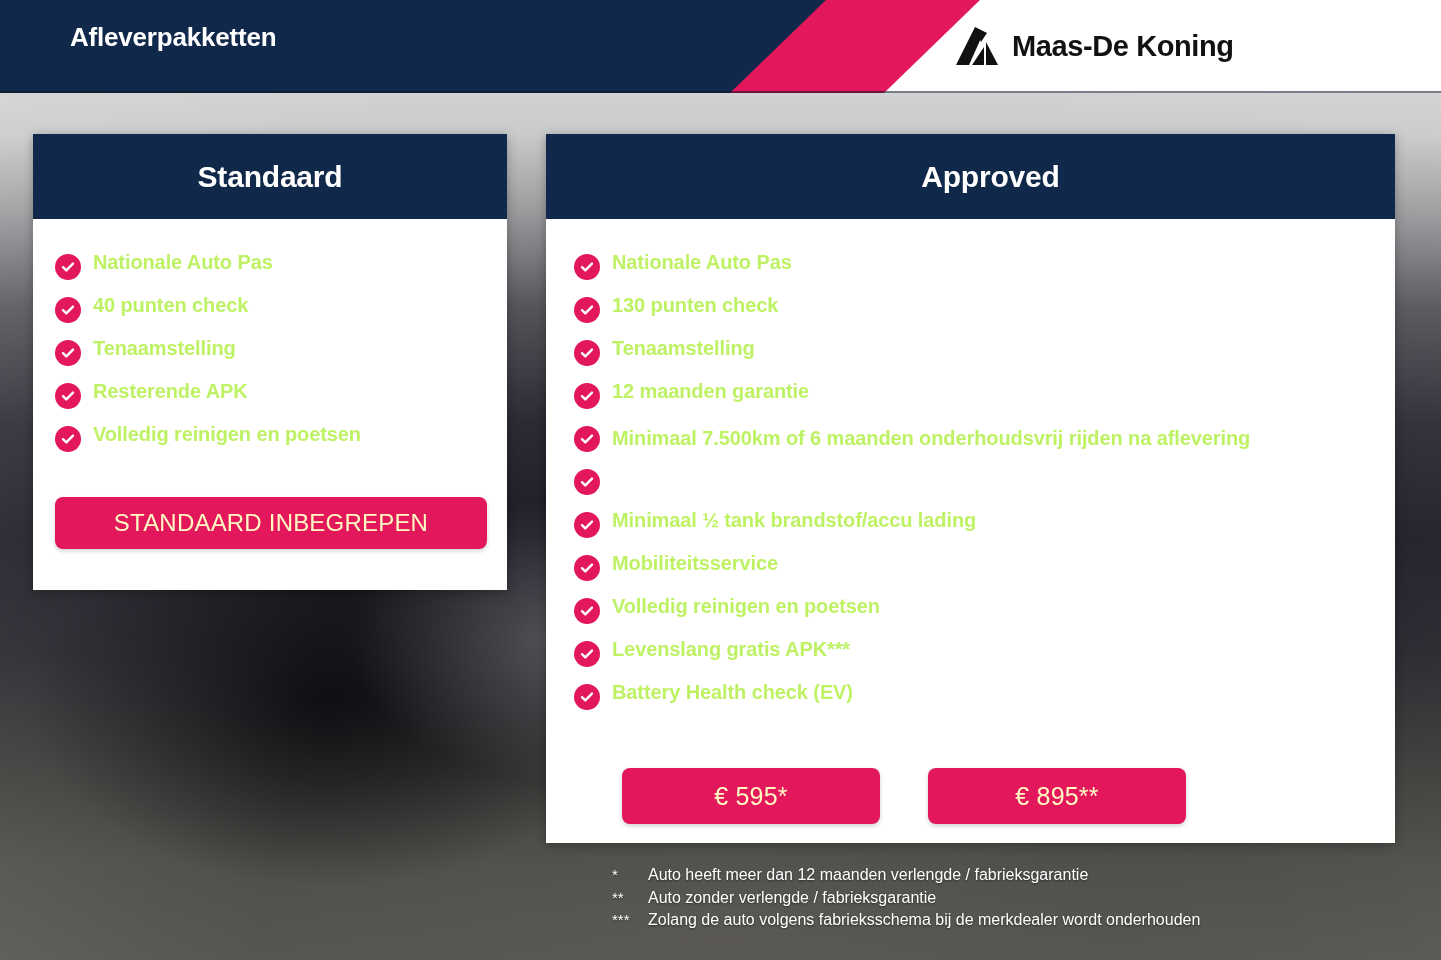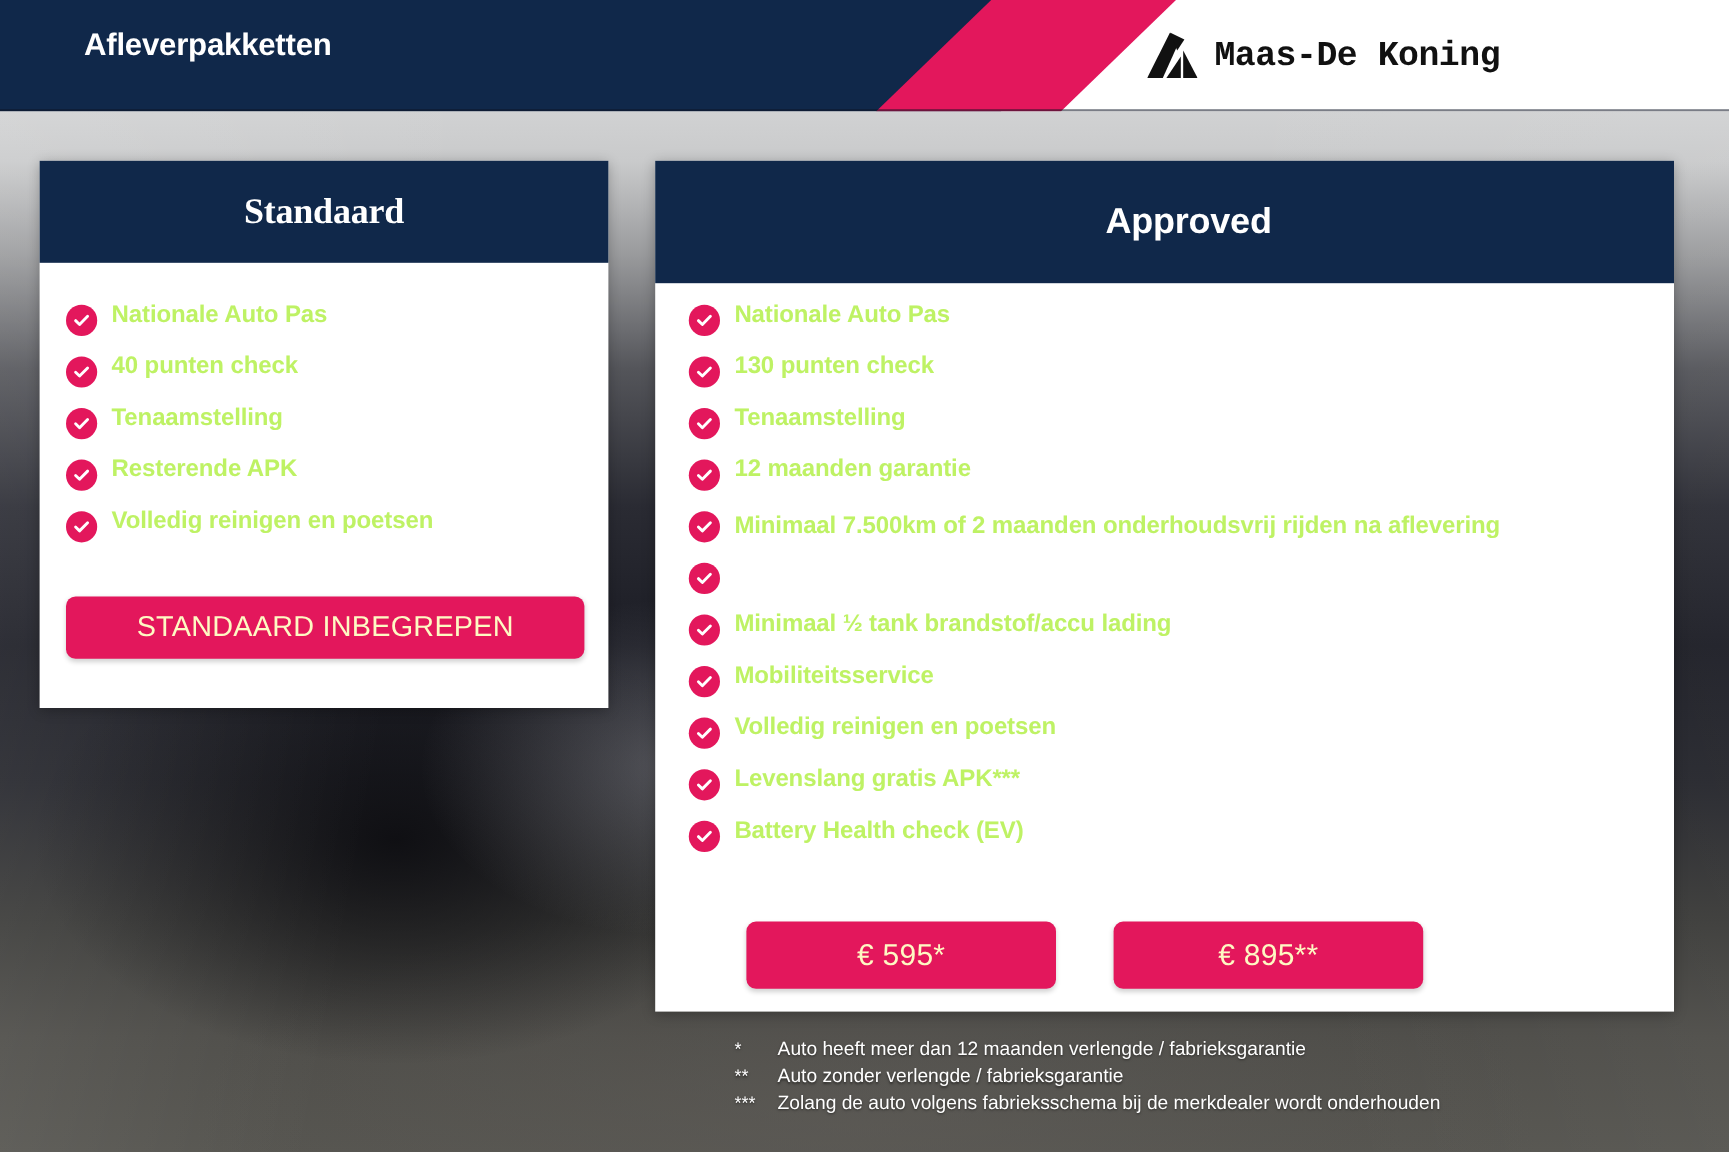--- a/index.html
+++ b/index.html
@@ -84,21 +84,20 @@
     color: #ffffff;
     letter-spacing: -0.2px;
     white-space: nowrap;
   }
   .brand {
     position: absolute;
     left: 956px; top: 27px;
     display: flex;
     align-items: center;
     gap: 14px;
-    font-family: Liberation Mono, monospace;
   }
   .brand-mark {
     width: 42px; height: 38px;
     display: block;
   }
   .brand-name {
     font-size: 29px;
     font-weight: bold;
     color: #111111;
     letter-spacing: -0.4px;
@@ -125,28 +124,28 @@
   }
   .card-head-title {
     font-size: 30px;
     font-weight: bold;
     color: #ffffff;
     letter-spacing: -0.2px;
   }
 
   #card-standaard {
     left: 33px; top: 134px;
-    width: 474px; height: 456px; font-family: Liberation Serif, serif;
+    width: 474px; height: 456px;
   }
   #card-standaard .card-head { height: 85px; }
   #card-approved {
     left: 546px; top: 134px;
     width: 849px; height: 709px;
   }
-  #card-approved .card-head { height: 102px; padding-left: 40px; }
+  #card-approved .card-head { height: 85px; padding-left: 40px; }
 
   .features {
     list-style: none;
     margin: 0;
     padding: 0;
   }
   .feature {
     display: flex;
     align-items: flex-start;
     gap: 12px;
@@ -359,21 +358,21 @@
           </svg>
       </span>
       <span class="feature-text">12 maanden garantie</span>
     </li>
     <li class="feature">
       <span class="check">
         <svg width="16" height="16" viewBox="0 0 16 16" aria-hidden="true">
             <path d="M3 8.2 L6.3 11.4 L13 4.6" fill="none" stroke="#ffffff" stroke-width="2.4" stroke-linecap="round" stroke-linejoin="round"></path>
           </svg>
       </span>
-      <span class="feature-text" style="line-height:1.42; max-width:640px;">Minimaal 7.500km of 2 maanden onderhoudsvrij rijden na aflevering</span>
+      <span class="feature-text" style="line-height:1.42; max-width:640px;">Minimaal 7.500km of 6 maanden onderhoudsvrij rijden na aflevering</span>
     </li>
     <li class="feature">
       <span class="check">
         <svg width="16" height="16" viewBox="0 0 16 16" aria-hidden="true">
             <path d="M3 8.2 L6.3 11.4 L13 4.6" fill="none" stroke="#ffffff" stroke-width="2.4" stroke-linecap="round" stroke-linejoin="round"></path>
           </svg>
       </span>
     </li>
     <li class="feature">
       <span class="check">

